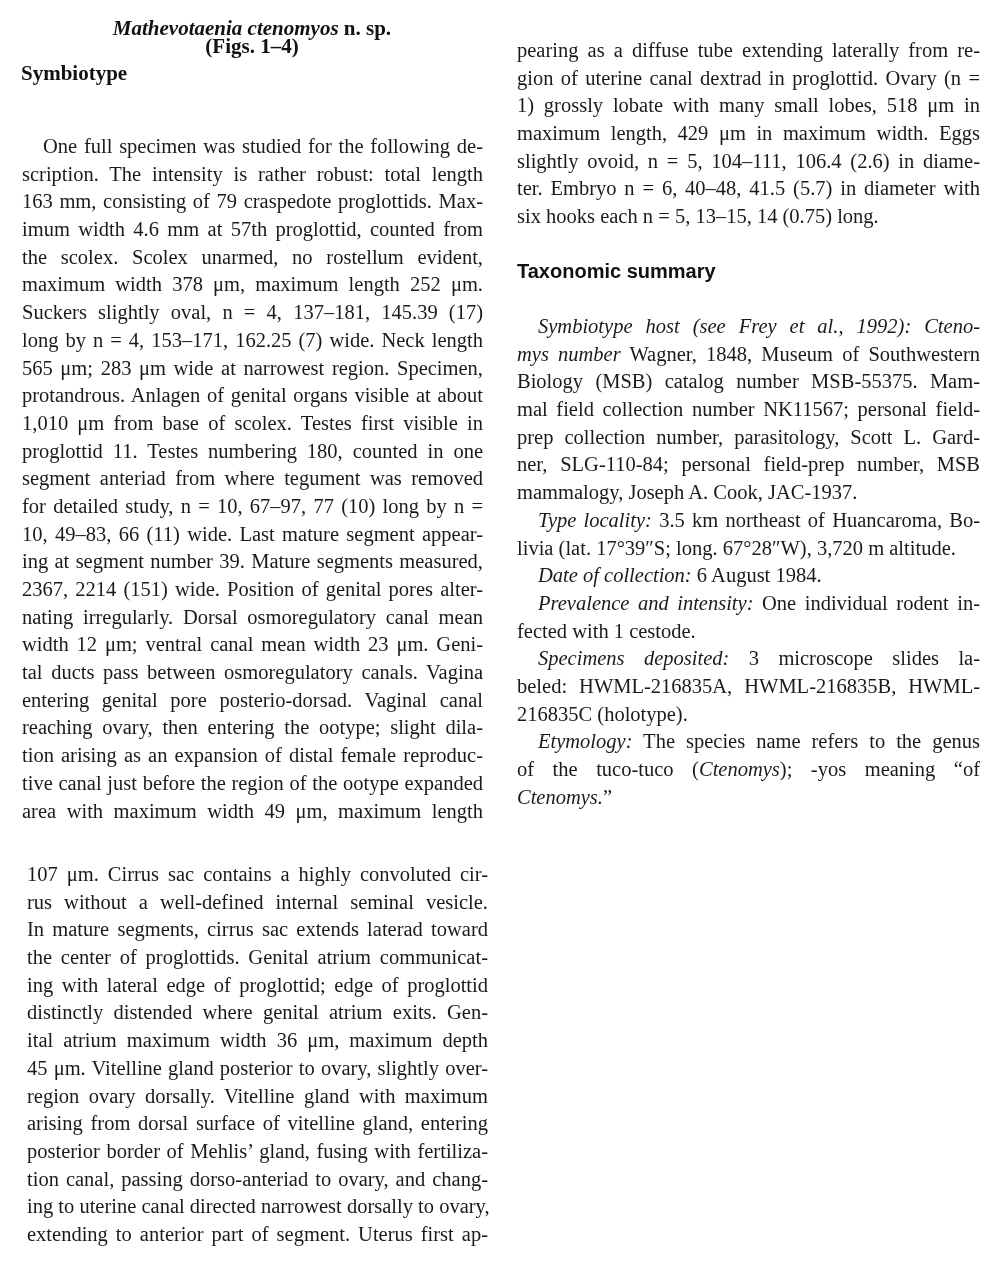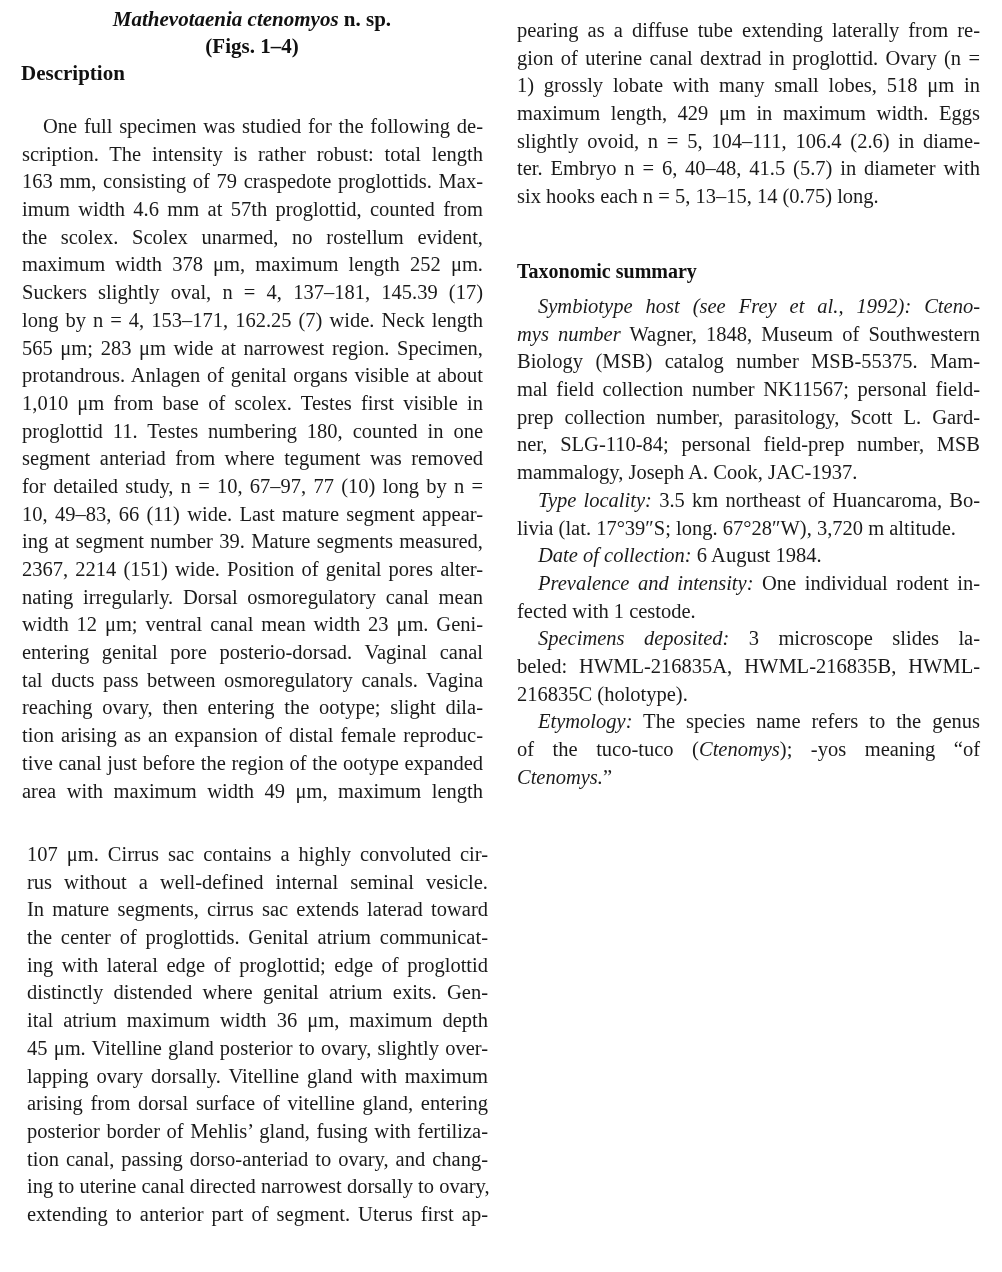--- a/index.html
+++ b/index.html
@@ -19,44 +19,45 @@
       position: absolute;
       left: 0;
       width: 504px;
       text-align: center;
       font-weight: bold;
       font-size: 21px;
       line-height: 27px;
       color: #111;
     }
     .title i { font-weight: bold; }
-    #title-line1 { top: 6px; }
+    #title-line1 { top: 15px; }
     #title-line2 { top: 33px; }
     .section-heading-serif {
       position: absolute;
       left: 21px;
       top: 60px;
       font-weight: bold;
       font-size: 21px;
       line-height: 27px;
       color: #111;
     }
     .section-heading-sans {
       position: absolute;
       left: 517px;
       top: 258px;
-      font-family: Liberation Serif, serif;
+      font-family: Liberation Sans, sans-serif;
       font-weight: bold;
       font-size: 20px;
       line-height: 26px;
       color: #111;
     }
     .col {
       position: absolute;
       font-size: 20.5px;
+      margin-top: 20px;
     }
     .col .ln {
       display: block;
       height: 27.7px;
       line-height: 27.7px;
       white-space: nowrap;
       text-align: justify;
       text-align-last: justify;
       overflow: visible;
     }
@@ -86,21 +87,21 @@
       top: 293px;
       width: 463px;
     }
     .col .ln span.it { font-style: italic; }
   </style>
 </head>
 <body>
 
 <div class="title" id="title-line1"><i>Mathevotaenia ctenomyos</i><span> n. sp.</span></div>
 <div class="title" id="title-line2">(Figs. 1–4)</div>
-<div class="section-heading-serif">Description</div>
+<div class="section-heading-serif">Symbiotype</div>
 
 <div class="col" id="left-upper">
   <span class="ln indent">One full specimen was studied for the following de-</span>
   <span class="ln">scription. The intensity is rather robust: total length</span>
   <span class="ln">163 mm, consisting of 79 craspedote proglottids. Max-</span>
   <span class="ln">imum width 4.6 mm at 57th proglottid, counted from</span>
   <span class="ln">the scolex. Scolex unarmed, no rostellum evident,</span>
   <span class="ln">maximum width 378 μm, maximum length 252 μm.</span>
   <span class="ln">Suckers slightly oval, n = 4, 137–181, 145.39 (17)</span>
   <span class="ln">long by n = 4, 153–171, 162.25 (7) wide. Neck length</span>
@@ -108,38 +109,38 @@
   <span class="ln">protandrous. Anlagen of genital organs visible at about</span>
   <span class="ln">1,010 μm from base of scolex. Testes first visible in</span>
   <span class="ln">proglottid 11. Testes numbering 180, counted in one</span>
   <span class="ln">segment anteriad from where tegument was removed</span>
   <span class="ln">for detailed study, n = 10, 67–97, 77 (10) long by n =</span>
   <span class="ln">10, 49–83, 66 (11) wide. Last mature segment appear-</span>
   <span class="ln">ing at segment number 39. Mature segments measured,</span>
   <span class="ln">2367, 2214 (151) wide. Position of genital pores alter-</span>
   <span class="ln">nating irregularly. Dorsal osmoregulatory canal mean</span>
   <span class="ln">width 12 μm; ventral canal mean width 23 μm. Geni-</span>
+  <span class="ln">tal ducts pass between osmoregulatory canals. Vagina</span>
   <span class="ln">entering genital pore posterio-dorsad. Vaginal canal</span>
-  <span class="ln">tal ducts pass between osmoregulatory canals. Vagina</span>
   <span class="ln">reaching ovary, then entering the ootype; slight dila-</span>
   <span class="ln">tion arising as an expansion of distal female reproduc-</span>
   <span class="ln">tive canal just before the region of the ootype expanded</span>
   <span class="ln">area with maximum width 49 μm, maximum length</span>
 </div>
 
 <div class="col" id="left-lower">
   <span class="ln">107 μm. Cirrus sac contains a highly convoluted cir-</span>
   <span class="ln">rus without a well-defined internal seminal vesicle.</span>
   <span class="ln">In mature segments, cirrus sac extends laterad toward</span>
   <span class="ln">the center of proglottids. Genital atrium communicat-</span>
   <span class="ln">ing with lateral edge of proglottid; edge of proglottid</span>
   <span class="ln">distinctly distended where genital atrium exits. Gen-</span>
   <span class="ln">ital atrium maximum width 36 μm, maximum depth</span>
   <span class="ln">45 μm. Vitelline gland posterior to ovary, slightly over-</span>
-  <span class="ln">lapping ovary dorsally. Vitelline gland with maximum</span>
+  <span class="ln">region ovary dorsally. Vitelline gland with maximum</span>
   <span class="ln">arising from dorsal surface of vitelline gland, entering</span>
   <span class="ln">posterior border of Mehlis’ gland, fusing with fertiliza-</span>
   <span class="ln">tion canal, passing dorso-anteriad to ovary, and chang-</span>
   <span class="ln">ing to uterine canal directed narrowest dorsally to ovary,</span>
   <span class="ln">extending to anterior part of segment. Uterus first ap-</span>
 </div>
 
 <div class="col" id="right-upper">
   <span class="ln">pearing as a diffuse tube extending laterally from re-</span>
   <span class="ln">gion of uterine canal dextrad in proglottid. Ovary (n =</span>

